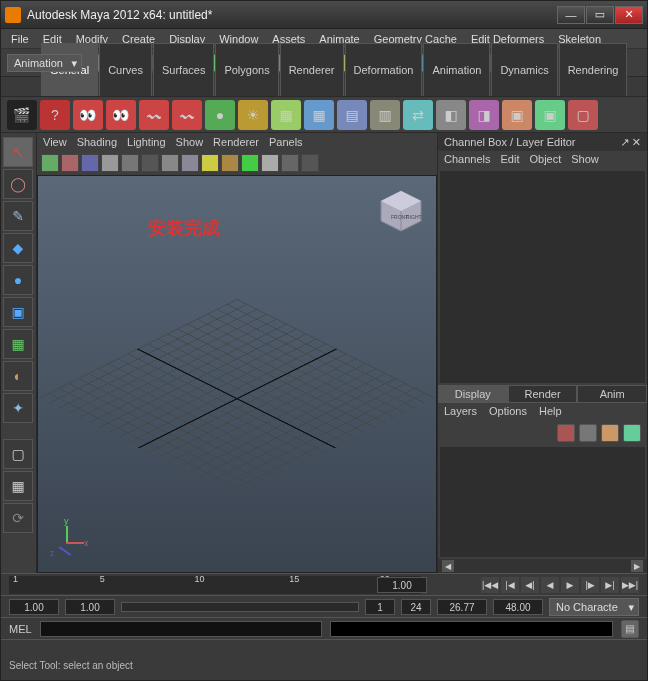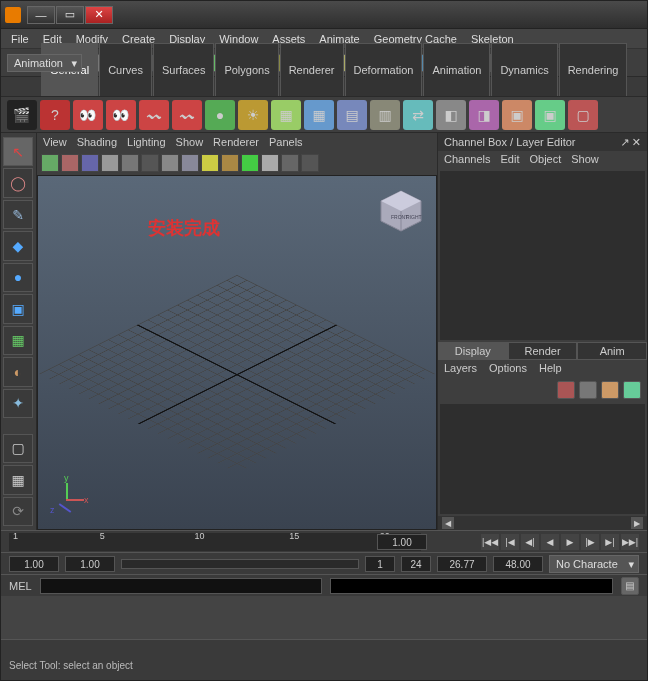--- a/index.html
+++ b/index.html
@@ -66,45 +66,47 @@
 .playcontrols { display:flex; gap:2px; }
 .playbtn { width:18px; height:16px; background:#444; display:flex; align-items:center; justify-content:center; font-size:9px; color:#ccc; }
 .rangerow { height:22px; background:#3a3a3a; display:flex; align-items:center; padding:0 8px; gap:6px; border-top:1px solid #555; }
 .rangefield { width:50px; height:16px; background:#222; color:#ccc; text-align:center; font-size:10px; line-height:16px; border:1px solid #555; }
 .rangeslider { flex:1; height:10px; background:#2a2a2a; border:1px solid #555; }
 .animlayer { width:90px; }
 .cmdrow { height:22px; background:#3a3a3a; display:flex; align-items:center; padding:0 8px; gap:8px; border-top:1px solid #555; }
 .cmdlabel { color:#ccc; font-size:11px; }
 .cmdfield { flex:1; height:16px; background:#111; border:1px solid #555; }
 .cmdout { flex:1; height:16px; background:#000; border:1px solid #555; }
-.statusbar { height:18px; background:#3a3a3a; padding:20px 8px; color:#bbb; font-size:10px; border-top:1px solid #555;margin-top:43px; }
+.statusbar { height:18px; background:#3a3a3a; padding:20px 8px; color:#bbb; font-size:10px; border-top:1px solid #555; }
 </style>
 </head>
 <body>
 
 <div class="window">
  <div class="titlebar">
   <div class="icon"></div>
+  <div class="title">Autodesk Maya 2012 x64:  untitled*</div>
   <div class="winbtns">
    <div class="winbtn">—</div>
    <div class="winbtn">▭</div>
    <div class="winbtn close">✕</div>
   </div>
  </div>
 
  <div class="menubar">
   <span>File</span>
   <span>Edit</span>
   <span>Modify</span>
   <span>Create</span>
   <span>Display</span>
   <span>Window</span>
   <span>Assets</span>
   <span>Animate</span>
   <span>Geometry Cache</span>
+  <span>Edit Deformers</span>
   <span>Skeleton</span>
  </div>
 
  <div class="toprow">
   <div class="dropdown">Animation</div>
   <div class="sep"></div>
   <div class="iconrow">
    <div class="tbicon" style="background:#777"></div>
    <div class="tbicon" style="background:#c96"></div>
    <div class="tbicon" style="background:#69c"></div>

